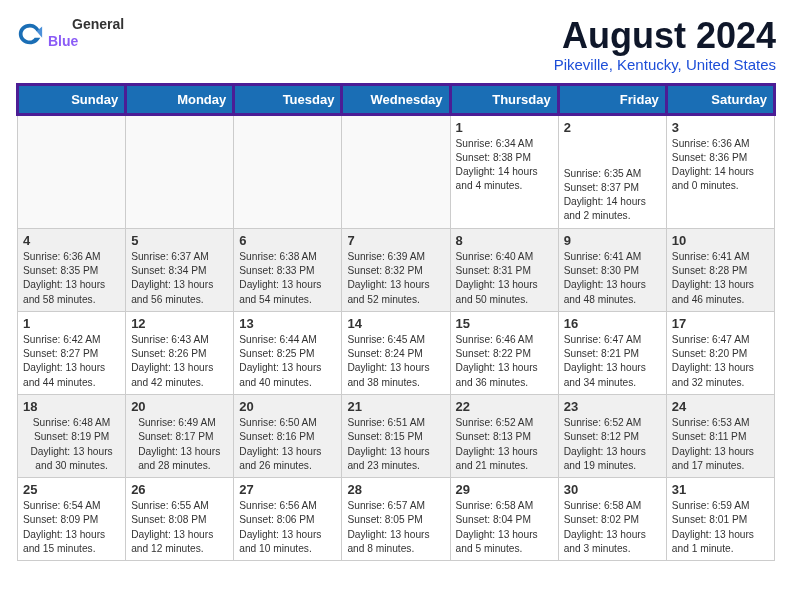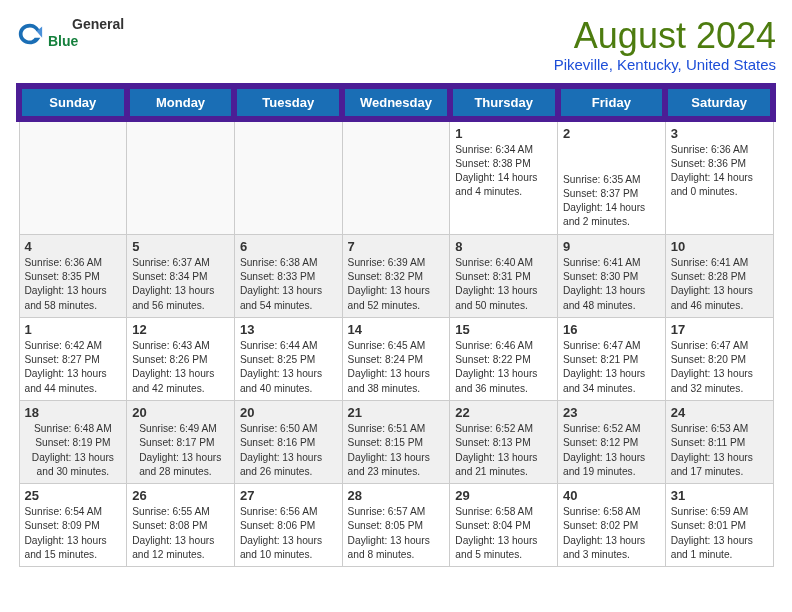--- a/index.html
+++ b/index.html
@@ -20,51 +20,51 @@
       display: flex;
       align-items: center;
       gap: 4px;
     }
     .logo-text {
       font-size: 14px;
       font-weight: bold;
       line-height: 1.2;
     }
     .logo-text .general { color: #333; margin-left: 24px; }
-    .logo-text .blue { color: #15803d; }
+    .logo-text .blue { color: #8b5cf6; }
     .logo-icon {
       width: 28px;
       height: 28px;
     }
     .title-area {
       text-align: right;
     }
     .calendar-title {
       font-size: 36px;
-      font-weight: normal;
-      color: #4d7c0f;
+      font-weight: bold;
+      color: #0f172a;
       line-height: 1.1;
     }
     .calendar-subtitle {
       font-size: 15px;
       color: #1d4ed8;
     }
     table {
       width: 100%;
       border-collapse: collapse;
       font-size: 10.5px;
     }
     .day-header {
       background-color: #1a6eb5;
       color: #fff;
-      text-align: center;
+      text-align: right;
       padding: 6px 6px;
       font-size: 13px;
       font-weight: bold;
-      border: 6px solid #4c1d95;
+      border: 3px solid #4c1d95;
     }
     td {
       border: 1px solid #ccc;
       vertical-align: top;
       padding: 4px 5px;
       width: calc(100% / 7);
       min-height: 80px;
       background: #fff;
     }
     td.empty {
@@ -302,21 +302,21 @@
 Sunset: 8:05 PM
 Daylight: 13 hours and 8 minutes.</div>
         </td>
         <td>
           <span class="day-number">29</span>
           <div class="day-info" style="white-space: pre-line;">Sunrise: 6:58 AM
 Sunset: 8:04 PM
 Daylight: 13 hours and 5 minutes.</div>
         </td>
         <td>
-          <span class="day-number">40</span>
+          <span class="day-number">30</span>
           <div class="day-info" style="white-space: pre-line;">Sunrise: 6:58 AM
 Sunset: 8:02 PM
 Daylight: 13 hours and 3 minutes.</div>
         </td>
         <td>
           <span class="day-number">31</span>
           <div class="day-info" style="white-space: pre-line;">Sunrise: 6:59 AM
 Sunset: 8:01 PM
 Daylight: 13 hours and 1 minute.</div>
         </td>

